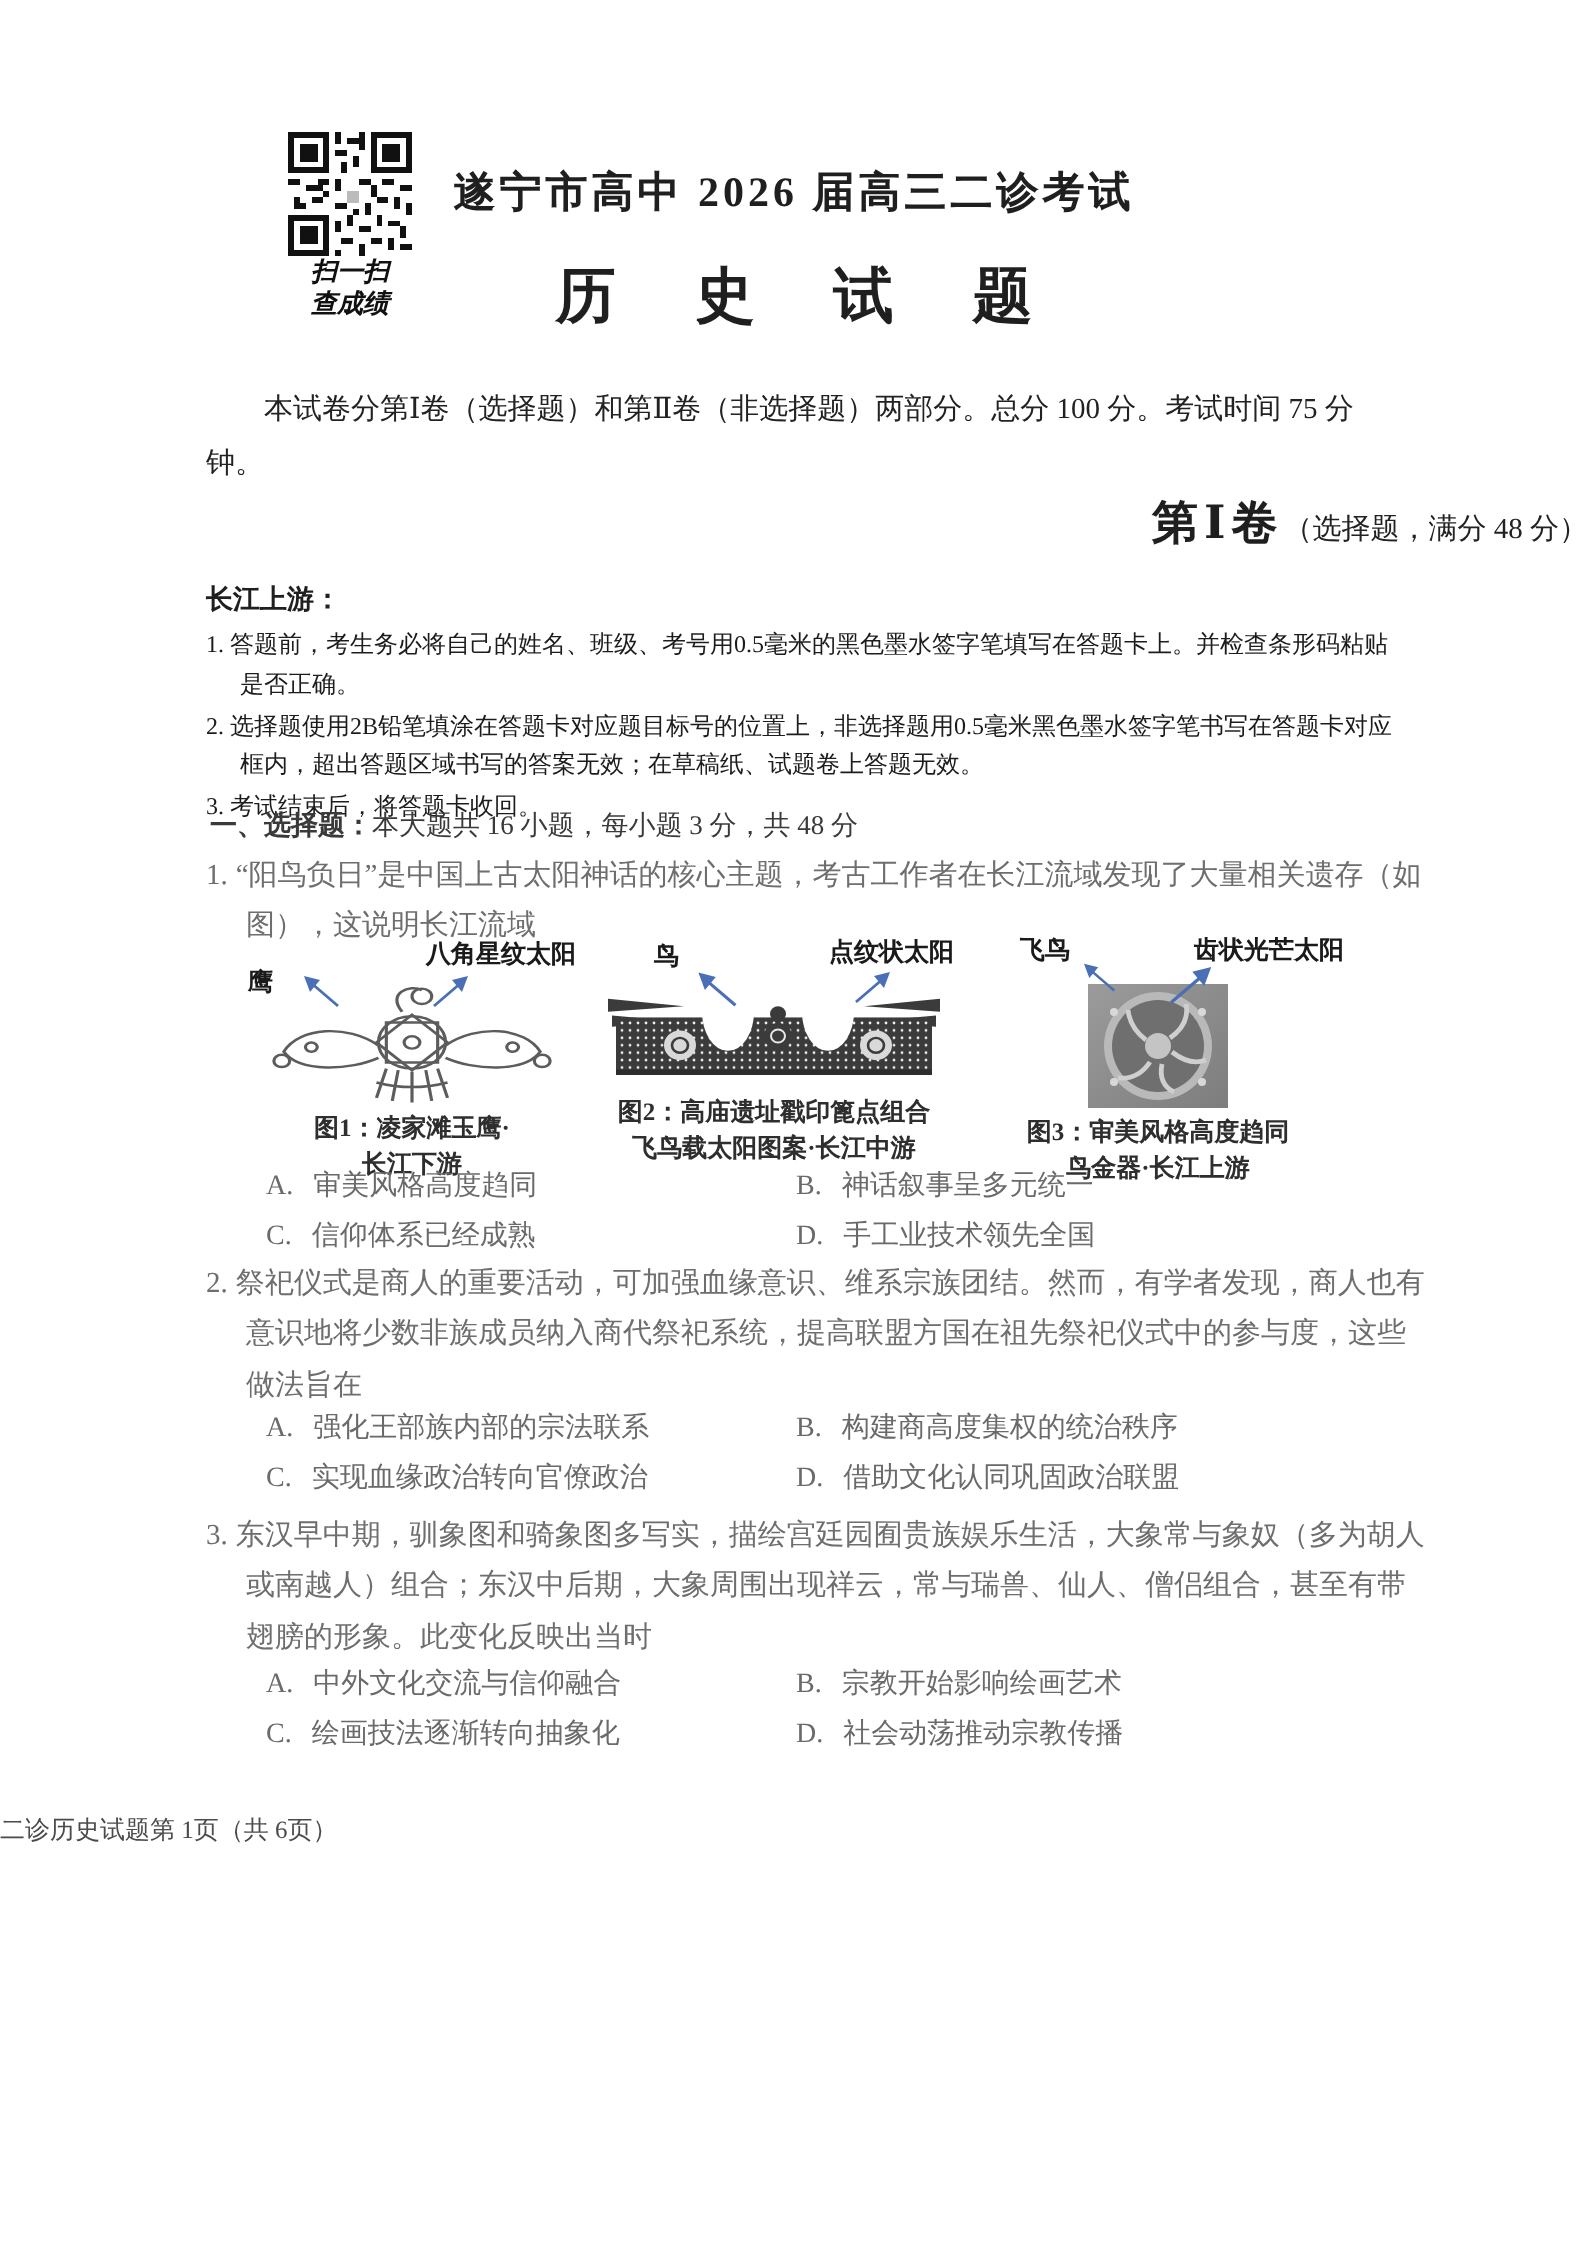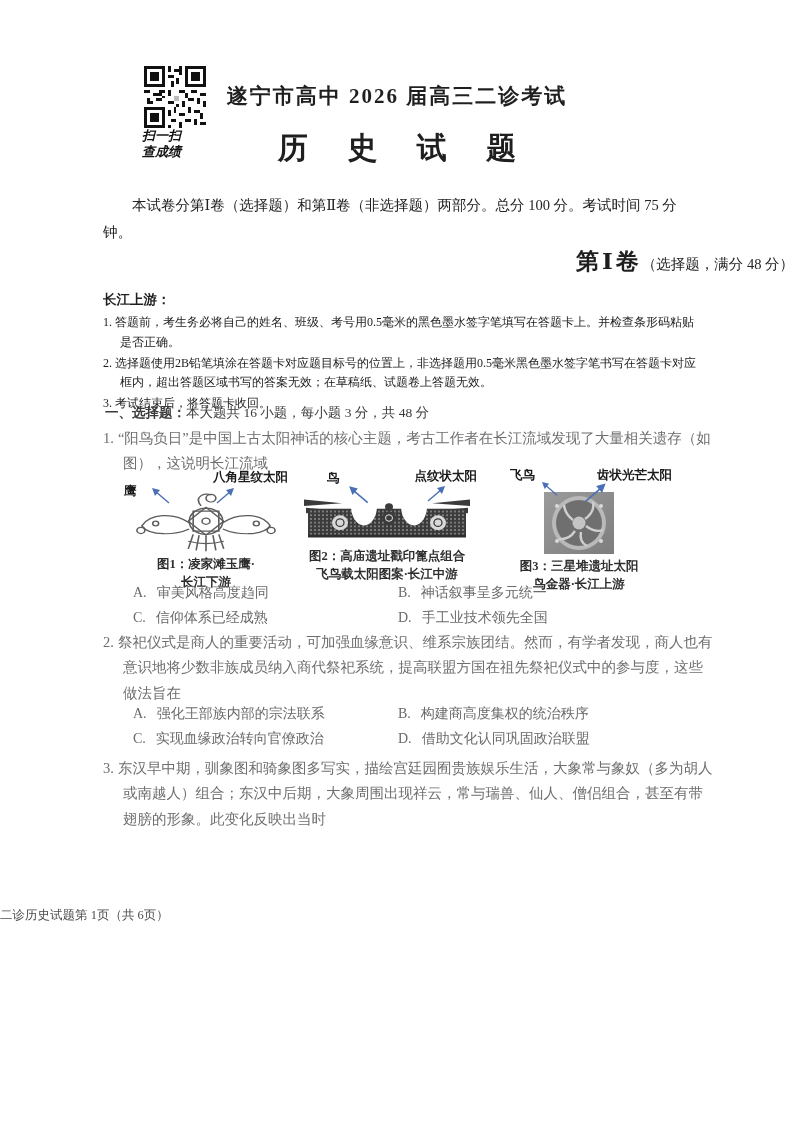--- a/index.html
+++ b/index.html
@@ -6,21 +6,21 @@
   .page{
     position:relative;
     width:794px;height:1123px;
     margin:0 auto;
     background:#ffffff;
     font-family:"Liberation Serif","DejaVu Serif",serif;
     color:#1f1f1f;
     overflow:hidden;
   }
   
-  .qr-block{position:absolute;left:142px;top:66px;width:66px;text-align:left;font-family:Liberation Serif, serif;}
+  .qr-block{position:absolute;left:142px;top:66px;width:66px;text-align:center;font-family:Liberation Serif, serif;}
   .qr-block svg{display:block;margin:0 auto;}
   .qr-caption{font-weight:bold;font-size:13px;line-height:1.25;font-style:italic;color:#111;}
   .exam-title{position:absolute;left:0;top:82px;width:100%;text-align:center;
     font-size:21px;font-weight:bold;letter-spacing:2px;}
   .subject-title{position:absolute;left:0;top:128px;width:100%;text-align:center;
     font-size:30px;font-weight:bold;letter-spacing:16px;text-indent:16px;}
   .intro{position:absolute;left:103px;top:192px;width:592px;
     font-size:14.5px;line-height:1.85;text-indent:2em;color:#222;}
   
   .section-heading{position:absolute;left:0;top:246px;width:100%;text-align:right;}
@@ -279,21 +279,21 @@
         </g>
         <circle cx="50" cy="31" r="6.5" fill="#c4c4c4"></circle>
         <g fill="#d8d8d8">
           <circle cx="28" cy="14" r="2"></circle>
             <circle cx="72" cy="14" r="2"></circle>
           <circle cx="28" cy="49" r="2"></circle>
             <circle cx="72" cy="49" r="2"></circle>
         </g>
       </svg>
       <div class="fig-caption">
-        <div>图3：三星堆遗址太阳</div>
+        <div>图3：审美风格高度趋同</div>
         <div>鸟金器·长江上游</div>
       </div>
     </div>
   </div>
 
   <div class="options opts1">
     <div class="option"><span class="opt-key">A.</span><span>审美风格高度趋同</span></div>
     <div class="option"><span class="opt-key">B.</span><span>神话叙事呈多元统一</span></div>
     <div class="option"><span class="opt-key">C.</span><span>信仰体系已经成熟</span></div>
     <div class="option"><span class="opt-key">D.</span><span>手工业技术领先全国</span></div>
@@ -305,16 +305,22 @@
   <div class="options opts2">
     <div class="option"><span class="opt-key">A.</span><span>强化王部族内部的宗法联系</span></div>
     <div class="option"><span class="opt-key">B.</span><span>构建商高度集权的统治秩序</span></div>
     <div class="option"><span class="opt-key">C.</span><span>实现血缘政治转向官僚政治</span></div>
     <div class="option"><span class="opt-key">D.</span><span>借助文化认同巩固政治联盟</span></div>
   </div>
 
   <div class="question q3">
     <span class="qnum">3.</span><span>东汉早中期，驯象图和骑象图多写实，描绘宫廷园囿贵族娱乐生活，大象常与象奴（多为胡人或南越人）组合；东汉中后期，大象周围出现祥云，常与瑞兽、仙人、僧侣组合，甚至有带翅膀的形象。此变化反映出当时</span>
   </div>
+  <div class="options opts3">
+    <div class="option"><span class="opt-key">A.</span><span>中外文化交流与信仰融合</span></div>
+    <div class="option"><span class="opt-key">B.</span><span>宗教开始影响绘画艺术</span></div>
+    <div class="option"><span class="opt-key">C.</span><span>绘画技法逐渐转向抽象化</span></div>
+    <div class="option"><span class="opt-key">D.</span><span>社会动荡推动宗教传播</span></div>
+  </div>
 
   <div class="footer">二诊历史试题第 1页（共 6页）</div>
 
 </div>
 
 </body></html>

